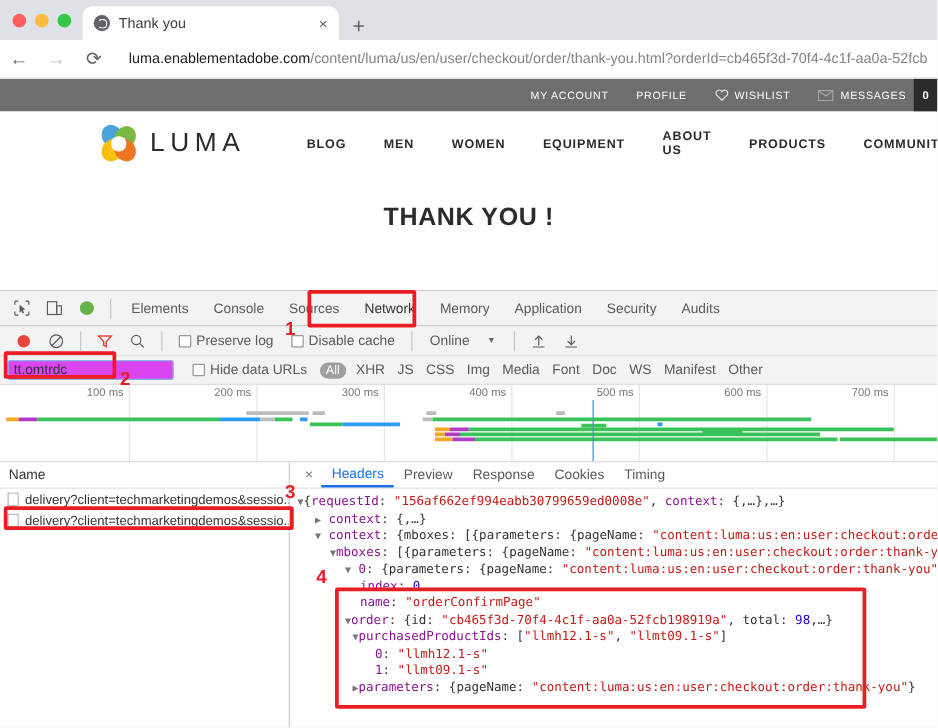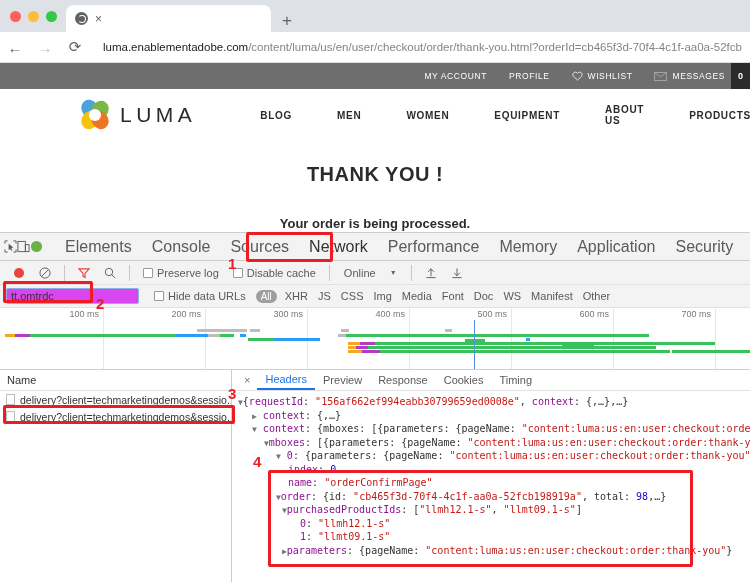--- a/index.html
+++ b/index.html
@@ -67,21 +67,21 @@
   .luma-topbar .tl {
     color: #fff; font-size: 8.5px; letter-spacing: .6px; font-weight: normal;
     padding: 0 11px; cursor: pointer; display: flex; align-items: center; gap: 5px;
   }
   .ic-heart, .ic-mail { opacity: .85; }
   .msg-badge {
     background: #2b2b2b; color: #fff; font-size: 9px; font-weight: bold;
     width: 19px; height: 26px; display: flex; align-items: center; justify-content: center;
   }
   .luma-nav {
-    height: 52px; display: flex; align-items: center; padding-left: 78px; gap: 15px;
+    height: 52px; display: flex; align-items: center; padding-left: 78px; gap: 0;
   }
   .logo-wrap { display: flex; align-items: center; gap: 8px; margin-right: 34px; }
   .logo-mark { width: 34px; height: 34px; position: relative; }
   .logo-text { font-size: 21px; letter-spacing: 4.5px; color: #2b2b2b; }
   .luma-nav a {
     font-size: 10px; font-weight: bold; letter-spacing: .7px; color: #2b2b2b;
     text-decoration: none; padding: 0 15px; cursor: pointer;
   }
   .thankyou {
     text-align: center; margin-top: 22px;
@@ -101,21 +101,21 @@
   .dt-tabbar {
     height: 28px; display: flex; align-items: center;
     border-bottom: 1px solid #cdcdcd; background: #f3f3f3; padding-left: 4px;
   }
   .dt-icon-btn {
     width: 26px; height: 26px; display: flex; align-items: center; justify-content: center;
     cursor: pointer;
   }
   .dt-sep { width: 1px; height: 16px; background: #c7c7c7; margin: 0 6px; }
   .dt-tab {
-    font-size: 16px; color: #5a5a5a; padding: 0 10px; height: 26px;
+    font-size: 11px; color: #5a5a5a; padding: 0 10px; height: 26px;
     display: flex; align-items: center; cursor: pointer; text-align: center;
   }
   .dt-tab.active { color: #333; }
 
   .dt-toolbar2 {
     height: 24px; display: flex; align-items: center; gap: 0;
     border-bottom: 1px solid #e0e0e0; padding-left: 6px; font-size: 11px; color: #5a5a5a;
   }
   .rec-dot { width: 10px; height: 10px; border-radius: 50%; background: #e8453c; }
   .chk { display: flex; align-items: center; gap: 4px; padding: 0 7px; cursor: pointer; }
@@ -205,20 +205,21 @@
 <div id="app">
 
   <div class="chrome-tabbar">
     <div class="traffic">
       <span class="dot red"></span>
       <span class="dot yellow"></span>
       <span class="dot green"></span>
     </div>
     <div class="tab">
       <span class="tab-favicon"></span>
+      <span class="tab-title">Thank you</span>
       <span class="tab-close">×</span>
     </div>
     <span class="newtab">+</span>
   </div>
 
   <div class="chrome-omnibar">
     <span class="nav-btn">←</span>
     <span class="nav-btn disabled">→</span>
     <span class="nav-btn">⟳</span>
     <div class="omnibox">
@@ -266,21 +267,20 @@
       <a href="#">BLOG</a>
       <a href="#">MEN</a>
       <a href="#">WOMEN</a>
       <a href="#">EQUIPMENT</a>
       <a href="#">ABOUT US</a>
       <a href="#">PRODUCTS</a>
       <a href="#">COMMUNITY</a>
     </div>
 
     <div class="thankyou">THANK YOU !</div>
-    <div class="processing">Your order is being processed.</div>
   </div>
 
   <div class="devtools">
 
     <div class="dt-tabbar">
       <span class="dt-icon-btn">
         <svg width="13" height="13" viewBox="0 0 14 14">
           <path d="M1 1h3M10 1h3M1 13h3M10 13h3M1 1v3M13 1v3M1 10v3M13 10v3" stroke="#5a5a5a" fill="none"></path>
           <path d="M5 4l5 4.2-2.2.5 1.2 2.3-1.3.7-1.2-2.3L5 11z" fill="#5a5a5a"></path>
         </svg>
@@ -294,21 +294,20 @@
       <span class="dt-icon-btn">
         <svg width="13" height="13" viewBox="0 0 14 14">
             <circle cx="7" cy="7" r="6" fill="#67b348"></circle>
           </svg>
       </span>
       <span class="dt-sep"></span>
       <span class="dt-tab">Elements</span>
       <span class="dt-tab">Console</span>
       <span class="dt-tab">Sources</span>
       <span class="dt-tab active">Network</span>
-      <span class="dt-tab">Performance</span>
       <span class="dt-tab">Memory</span>
       <span class="dt-tab">Application</span>
       <span class="dt-tab">Security</span>
       <span class="dt-tab">Audits</span>
     </div>
 
     <div class="dt-toolbar2">
       <span class="dt-icon-btn">
           <span class="rec-dot"></span>
         </span>

